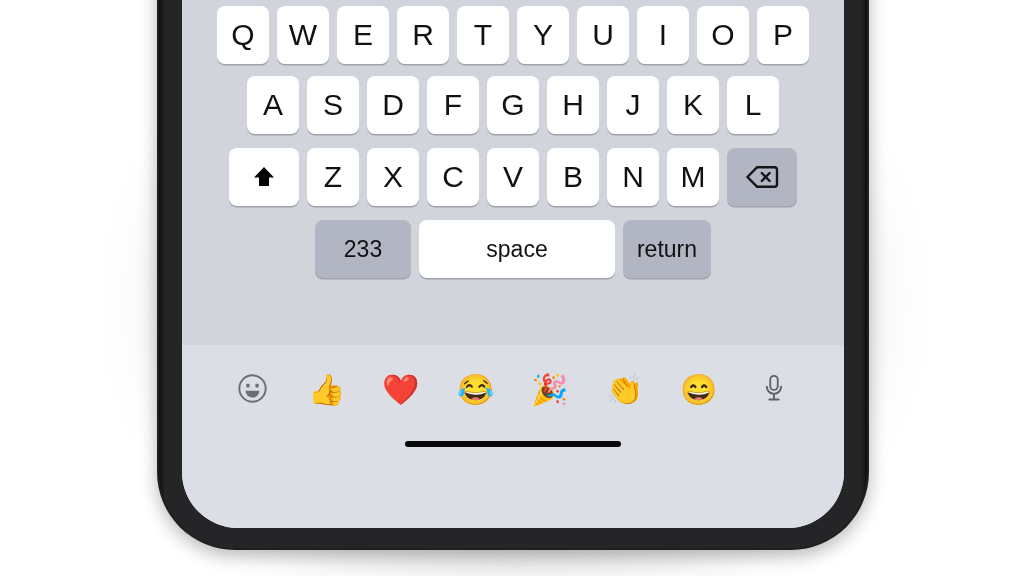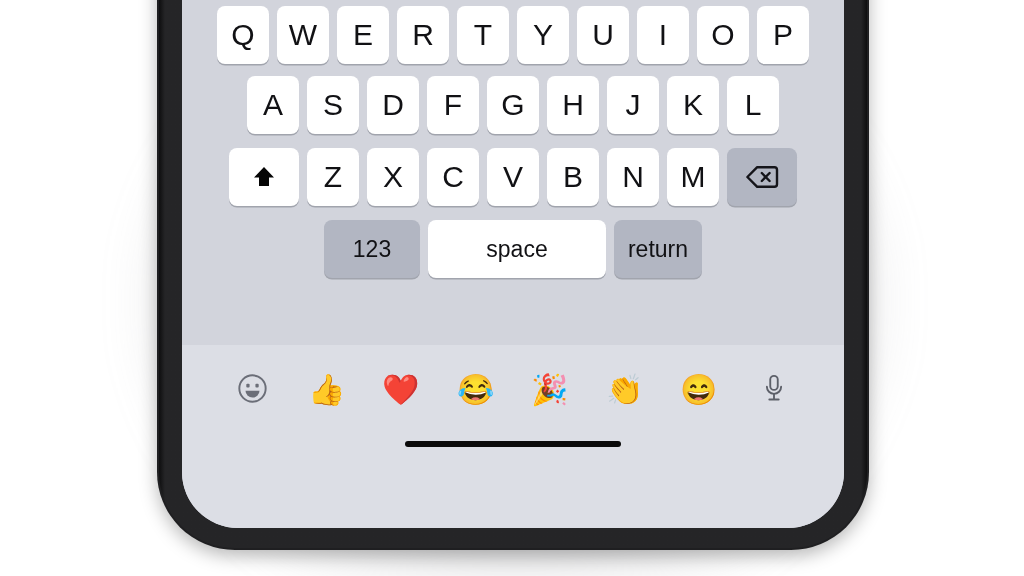--- a/index.html
+++ b/index.html
@@ -97,21 +97,21 @@
     margin: 0 4px;
     user-select: none;
   }
   .key.gray {
     background: #b2b6c2;
     box-shadow: 0 1.5px 0 rgba(120,124,135,0.55);
   }
   .key.shift  { width: 70px; }
   .key.delete { width: 70px; }
   .key.num    { width: 96px; font-size: 23px; }
-  .key.space  { width: 178px; font-size: 23px; }
+  .key.space  { width: 196px; font-size: 23px; }
   .key.ret    { width: 88px; font-size: 23px; }
 
   .row3 .key { margin: 0 4px; }
 
   .icon-shift svg, .icon-delete svg { display: block; }
 
   
   .emoji-bar {
     position: absolute;
     left: 0; top: 415px;
@@ -208,21 +208,21 @@
           <span>
             <svg width="34" height="26" viewBox="0 0 34 26" aria-hidden="true">
               <path d="M12.2 3.2 H29.4 a2.6 2.6 0 0 1 2.6 2.6 V20.2 a2.6 2.6 0 0 1 -2.6 2.6 H12.2 L2.4 13 Z" fill="none" stroke="#15151a" stroke-width="2.4" stroke-linejoin="round"></path>
               <path d="M16.8 9 L24.6 17 M24.6 9 L16.8 17" stroke="#15151a" stroke-width="2.4" stroke-linecap="round"></path>
             </svg>
           </span>
         </div>
       </div>
 
       <div class="krow row4">
-        <div class="key gray num">123</div>
+        <div class="key gray num">233</div>
         <div class="key space">space</div>
         <div class="key gray ret">return</div>
       </div>
     </div>
 
     <div class="emoji-bar">
       <div class="emoji-row">
 
         <div class="emoji-icon-btn">
           <span>

